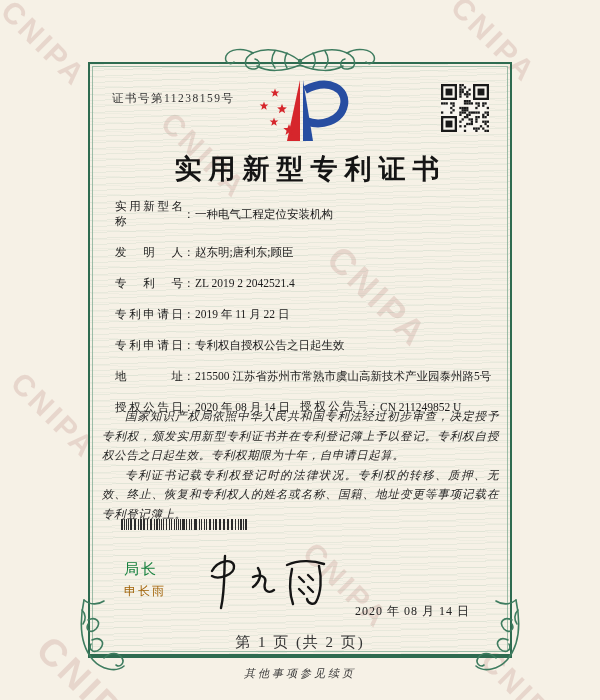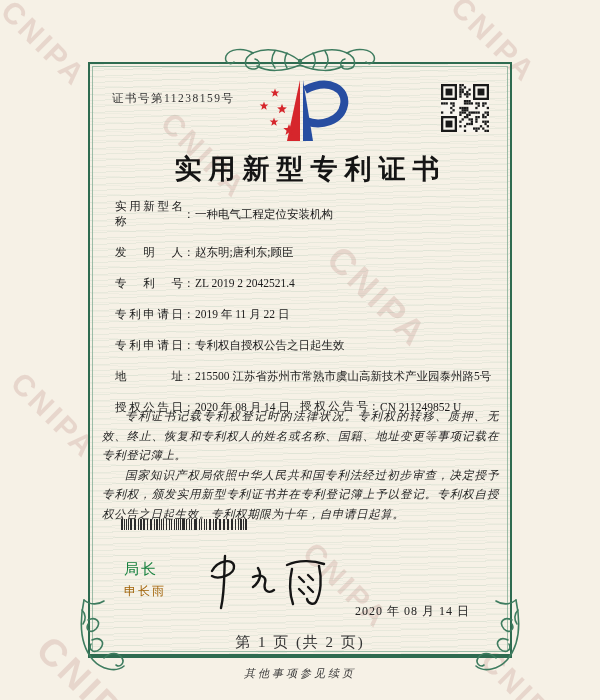--- a/index.html
+++ b/index.html
@@ -290,22 +290,22 @@
         <span class="f-value">2020 年 08 月 14 日</span>
       <span class="grant-right">
         <span class="f-label">授权公告号</span>
           <span class="f-colon">：</span>
           <span class="f-value">CN 211249852 U</span>
       </span>
     </div>
   </div>
 
   <div class="paras">
+    <p class="para">国家知识产权局依照中华人民共和国专利法经过初步审查，决定授予专利权，颁发实用新型专利证书并在专利登记簿上予以登记。专利权自授权公告之日起生效。专利权期限为十年，自申请日起算。</p>
     <p class="para">专利证书记载专利权登记时的法律状况。专利权的转移、质押、无效、终止、恢复和专利权人的姓名或名称、国籍、地址变更等事项记载在专利登记簿上。</p>
-    <p class="para">国家知识产权局依照中华人民共和国专利法经过初步审查，决定授予专利权，颁发实用新型专利证书并在专利登记簿上予以登记。专利权自授权公告之日起生效。专利权期限为十年，自申请日起算。</p>
   </div>
 
   <svg class="barcode" id="barcodeSvg" width="128" height="11" viewBox="0 0 128 11">
       <rect x="0" y="0" width="2" height="11" fill="#2c2c2c"></rect>
       <rect x="3" y="0" width="1" height="11" fill="#2c2c2c"></rect>
       <rect x="5" y="0" width="1" height="11" fill="#2c2c2c"></rect>
       <rect x="7" y="0" width="1" height="11" fill="#2c2c2c"></rect>
       <rect x="9" y="0" width="2" height="11" fill="#2c2c2c"></rect>
       <rect x="13" y="0" width="2" height="11" fill="#2c2c2c"></rect>
       <rect x="17" y="0" width="1" height="11" fill="#2c2c2c"></rect>

